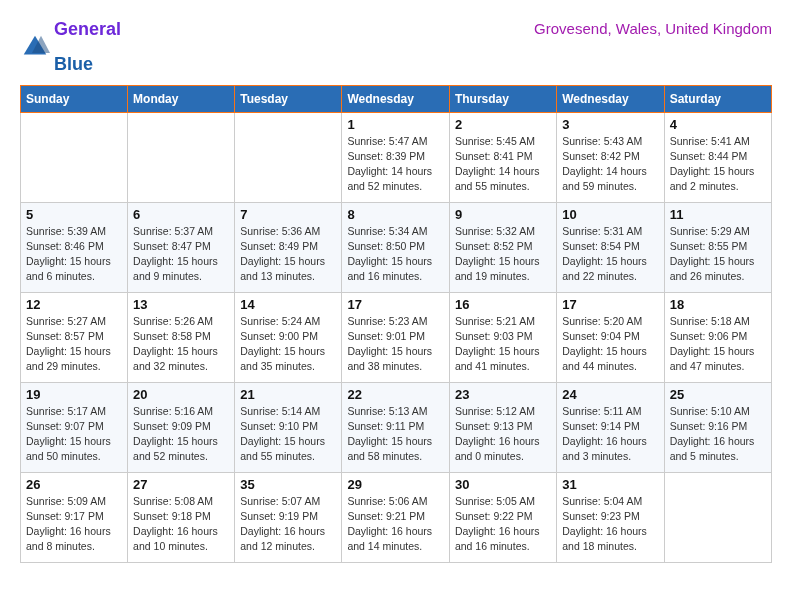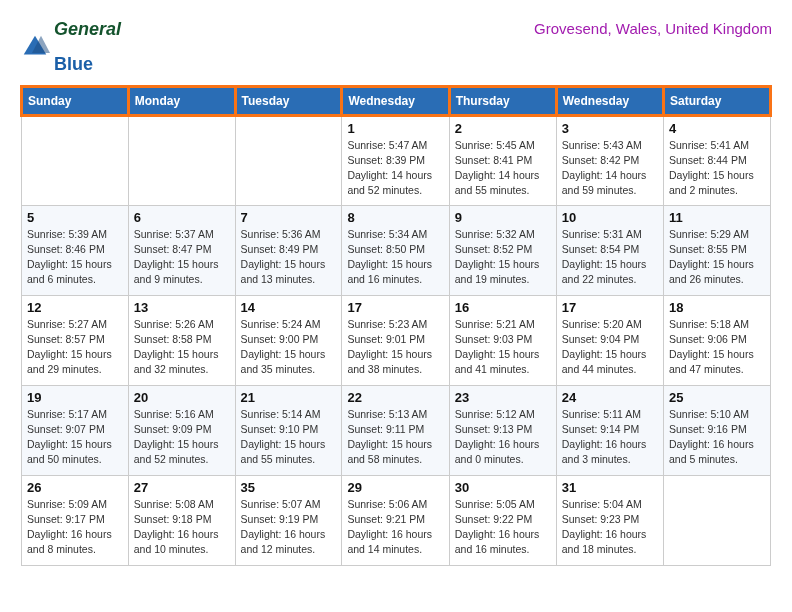--- a/index.html
+++ b/index.html
@@ -20,21 +20,21 @@
       display: flex;
       align-items: center;
     }
     .logo-text {
       display: flex;
       flex-direction: column;
       font-size: 18px;
       font-weight: bold;
       line-height: 1.1;
     }
-    .logo-general { color: #14532d; font-style: italic; }
+    .logo-general { color: #6d28d9; }
     .logo-blue { color: #1a5fa8; margin-top: 15px; }
     .logo-icon {
       width: 30px;
       height: 30px;
       margin-right: 4px;
     }
     .title-area {
       text-align: right;
     }
     .month-title {
@@ -50,21 +50,21 @@
       width: 100%;
       border-collapse: collapse;
       font-size: 11px;
     }
     .calendar th {
       background-color: #2a6db5;
       color: #fff;
       text-align: left;
       padding: 6px 5px;
       font-size: 12px;
-      border: 3px solid #f97316;
+      border: 1px solid #f97316;
     }
     .calendar td {
       border: 1px solid #ccc;
       vertical-align: top;
       padding: 4px 5px;
       width: 108px;
       height: 90px;
       background: #fff;
     }
     .calendar tr:nth-child(even) td {

